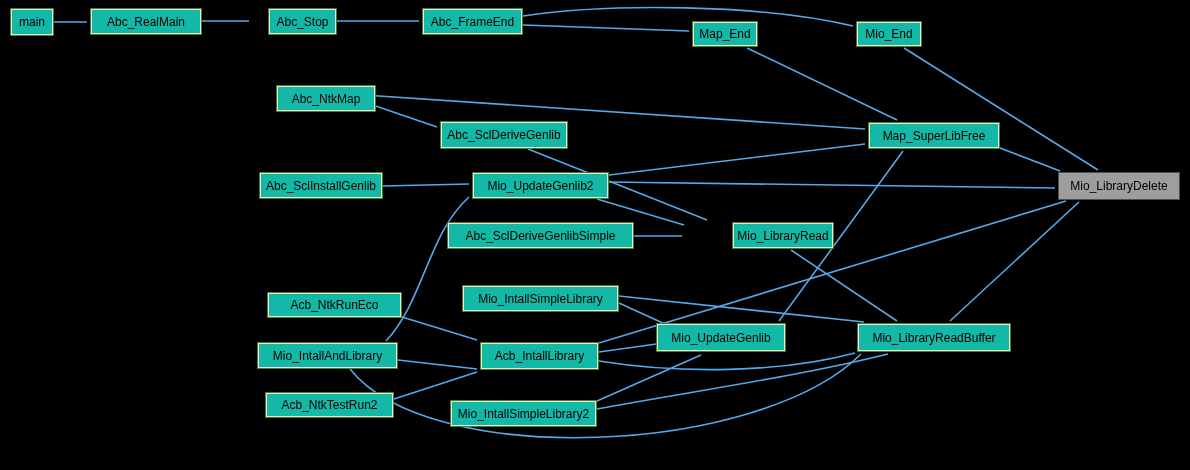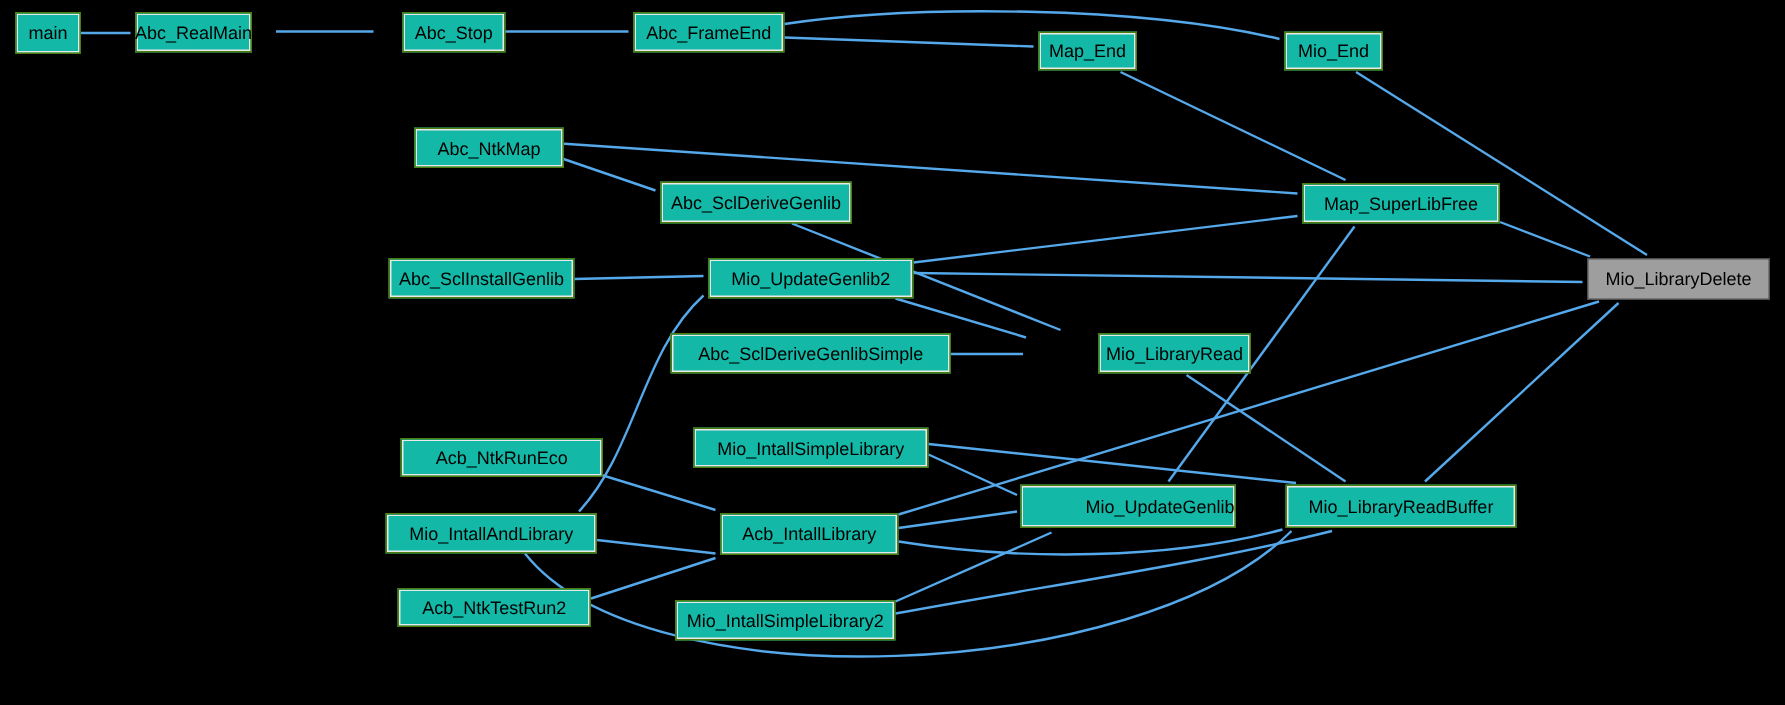--- a/index.html
+++ b/index.html
@@ -71,21 +71,21 @@
         <path d="M597,401 L701,355" stroke="#55A8EA" marker-end="url(#arrow)"></path>
         <path d="M597,409 C700,390 800,376 888,354" stroke="#55A8EA" marker-end="url(#arrow)"></path>
         <path d="M779,321 L903,151" stroke="#55A8EA" marker-end="url(#arrow)"></path>
         <path d="M950,321 L1079,202" stroke="#55A8EA" marker-end="url(#arrow)"></path>
       </g>
   </svg>
   <div>
       <div class="node" style="left: 10px; top: 8px; width: 44px; height: 28px;">
         <span>main</span>
       </div>
-      <div class="node" style="left: 90px; top: 8px; width: 78px; height: 27px;">
+      <div class="node" style="left: 90px; top: 8px; width: 112px; height: 27px;">
         <span>Abc_RealMain</span>
       </div>
       <div class="node" style="left: 268px; top: 8px; width: 69px; height: 27px;">
         <span>Abc_Stop</span>
       </div>
       <div class="node" style="left: 422px; top: 8px; width: 101px; height: 27px;">
         <span>Abc_FrameEnd</span>
       </div>
       <div class="node" style="left: 692px; top: 21px; width: 66px; height: 26px;">
         <span>Map_End</span>
@@ -122,21 +122,21 @@
       </div>
       <div class="node" style="left: 462px; top: 285px; width: 157px; height: 27px;">
         <span>Mio_IntallSimpleLibrary</span>
       </div>
       <div class="node" style="left: 257px; top: 342px; width: 141px; height: 27px;">
         <span>Mio_IntallAndLibrary</span>
       </div>
       <div class="node" style="left: 480px; top: 342px; width: 119px; height: 28px;">
         <span>Acb_IntallLibrary</span>
       </div>
-      <div class="node" style="left: 680px; top: 323px; width: 144px; height: 29px; justify-content: flex-end;">
+      <div class="node" style="left: 656px; top: 323px; width: 130px; height: 29px;">
         <span>Mio_UpdateGenlib</span>
       </div>
       <div class="node" style="left: 857px; top: 323px; width: 154px; height: 29px;">
         <span>Mio_LibraryReadBuffer</span>
       </div>
       <div class="node" style="left: 265px; top: 392px; width: 129px; height: 26px;">
         <span>Acb_NtkTestRun2</span>
       </div>
       <div class="node" style="left: 450px; top: 400px; width: 147px; height: 27px;">
         <span>Mio_IntallSimpleLibrary2</span>

